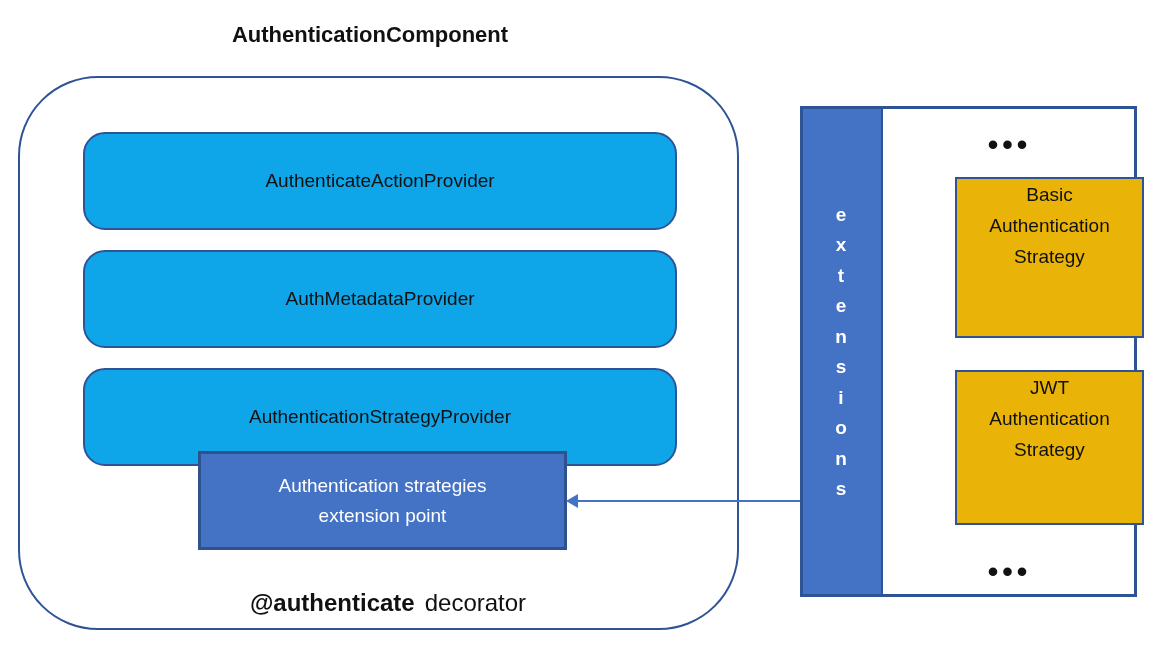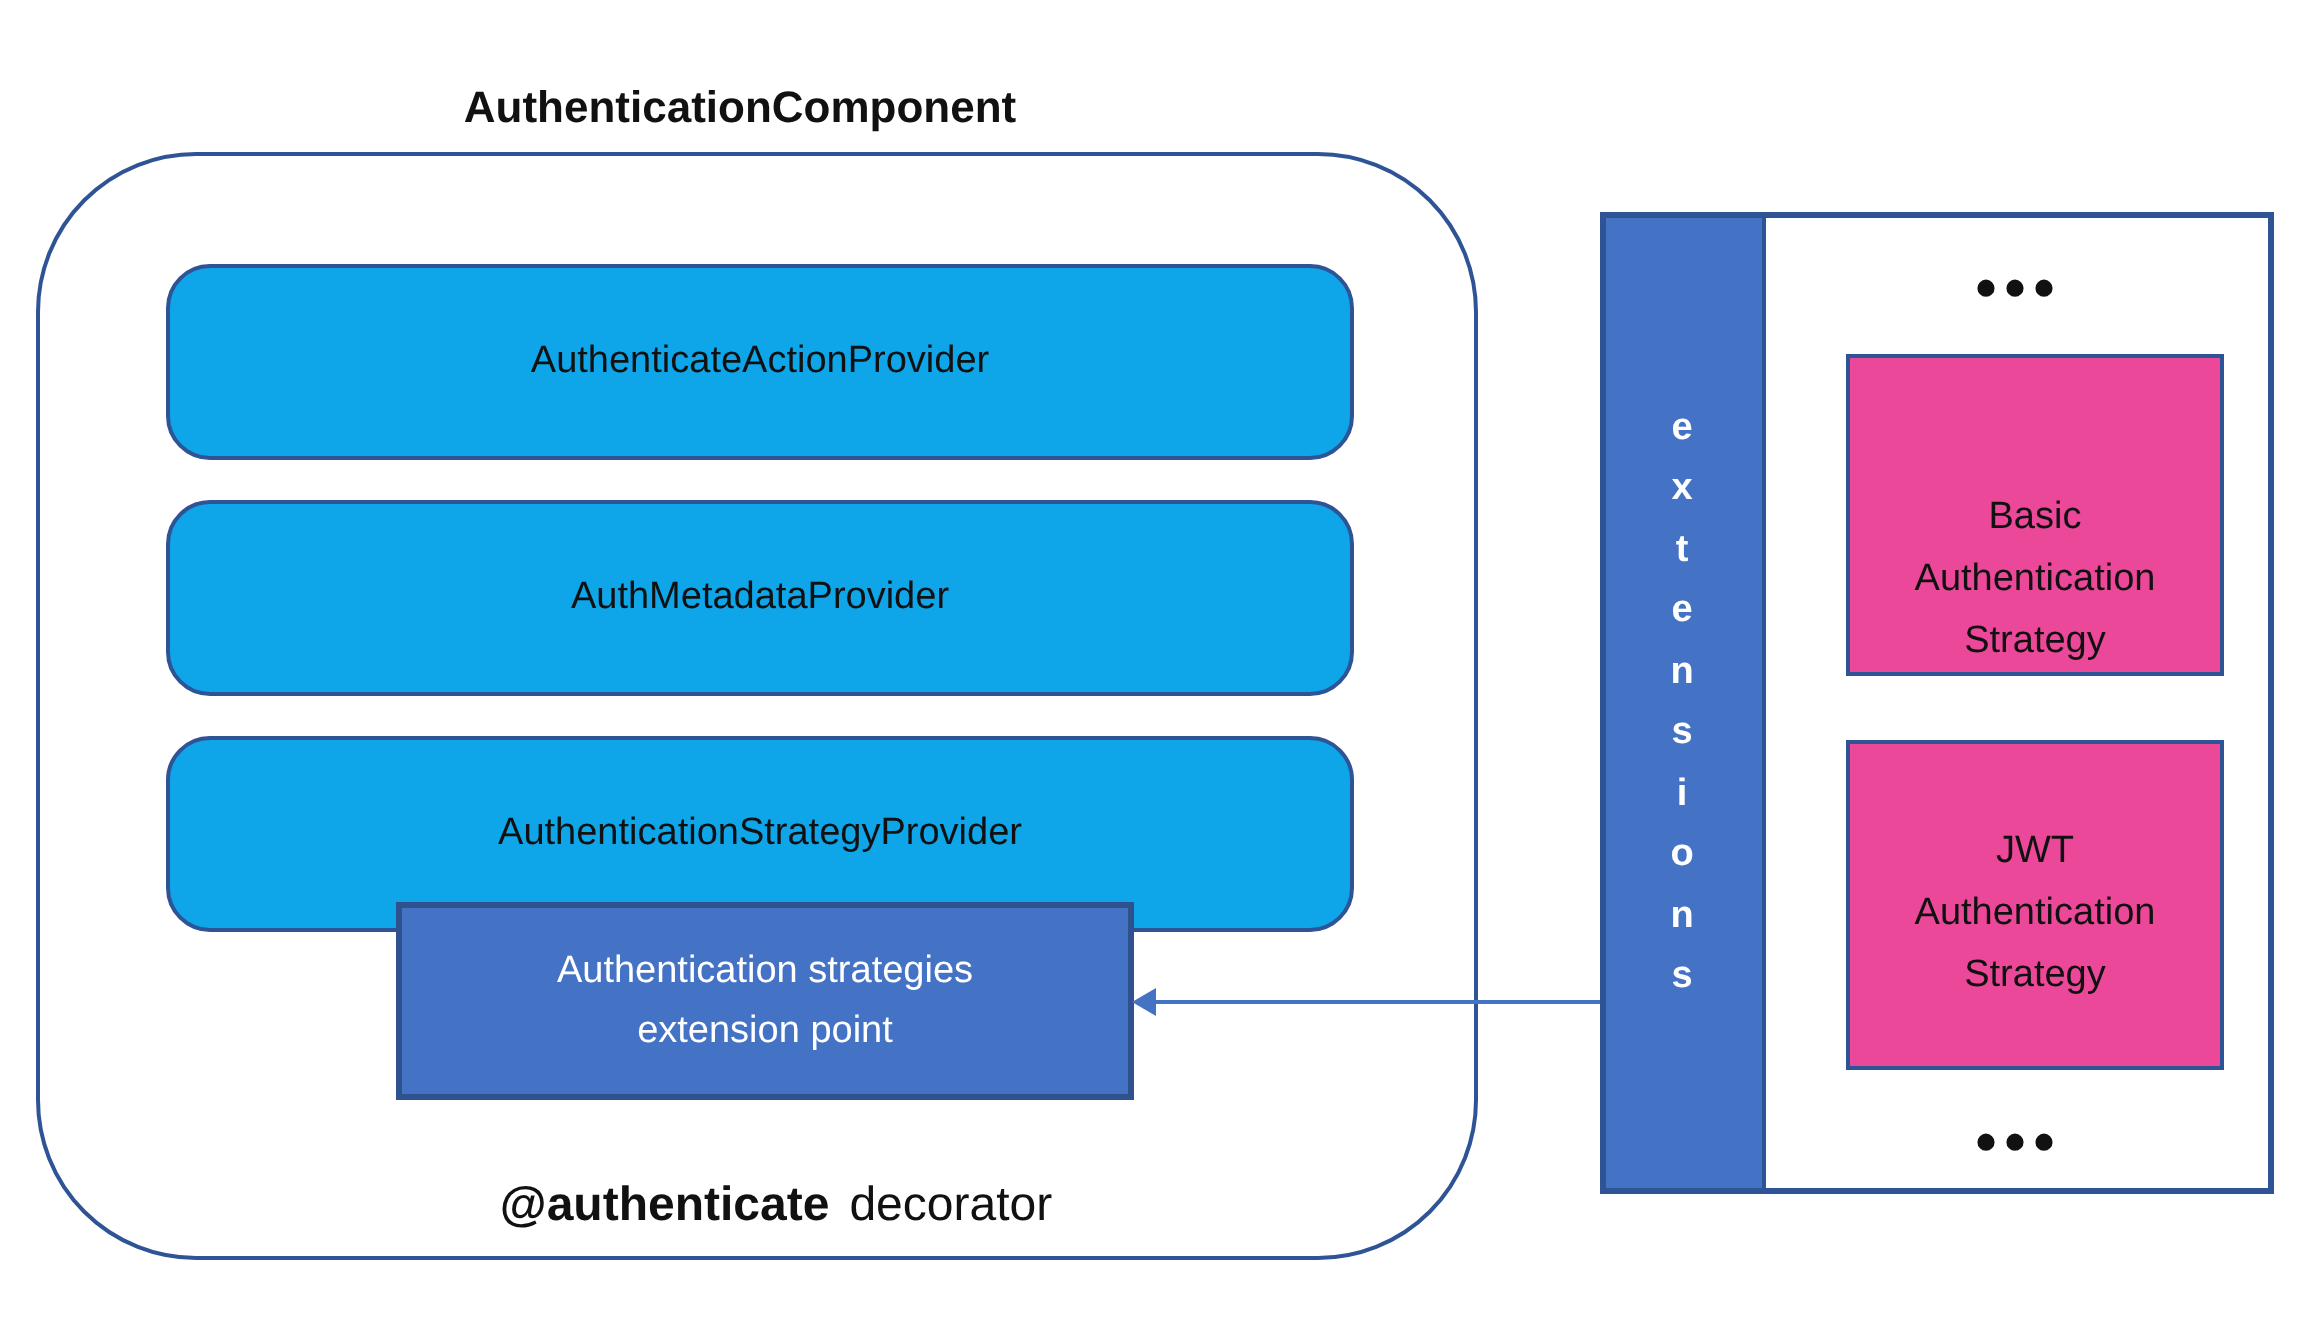--- a/index.html
+++ b/index.html
@@ -17,21 +17,21 @@
     font-family:"Liberation Sans", sans-serif;
     color:var(--text-dark);
     overflow:hidden;
   }
   .abs{position:absolute;}
   .pre{white-space:pre-line;}
   .center{text-align:center;}
 
   
   .component-title{
-    left:18px;top:41px;width:704px;
+    left:18px;top:22px;width:704px;
     font-size:22px;font-weight:bold;
   }
   .outer-rounded{
     left:18px;top:76px;width:717px;height:550px;
     border:2px solid var(--line-navy);
     border-radius:80px;
   }
   .provider-box{
     left:83px;width:590px;height:94px;
     border:2px solid var(--line-navy);
@@ -94,28 +94,28 @@
   }
   .ellipsis{
     left:884px;width:251px;
     font-size:30px;font-weight:bold;
     letter-spacing:4px;line-height:30px;
     color:var(--text-dark);
   }
   .el-top{top:130px;}
   .el-bottom{top:557px;}
   .strategy-box{
-    left:923px;width:185px;height:157px;
+    left:955px;width:185px;height:157px;
     border:2px solid var(--line-navy);
-    display:flex;align-items:flex-end;justify-content:center;
+    display:flex;align-items:flex-start;justify-content:center;
     font-size:19px;line-height:31px;
-    background:#ec4899;
+    background:#eab308;
   }
   .sb1{top:177px;}
-  .sb2{top:370px;padding-bottom:30px;box-sizing:content-box;height:131px;}
+  .sb2{top:370px;padding-bottom:20px;box-sizing:content-box;height:131px;}
 </style>
 </head>
 <body>
 
 <div class="canvas">
 
   <div class="abs component-title center">AuthenticationComponent</div>
 
   <div class="abs outer-rounded"></div>
 

